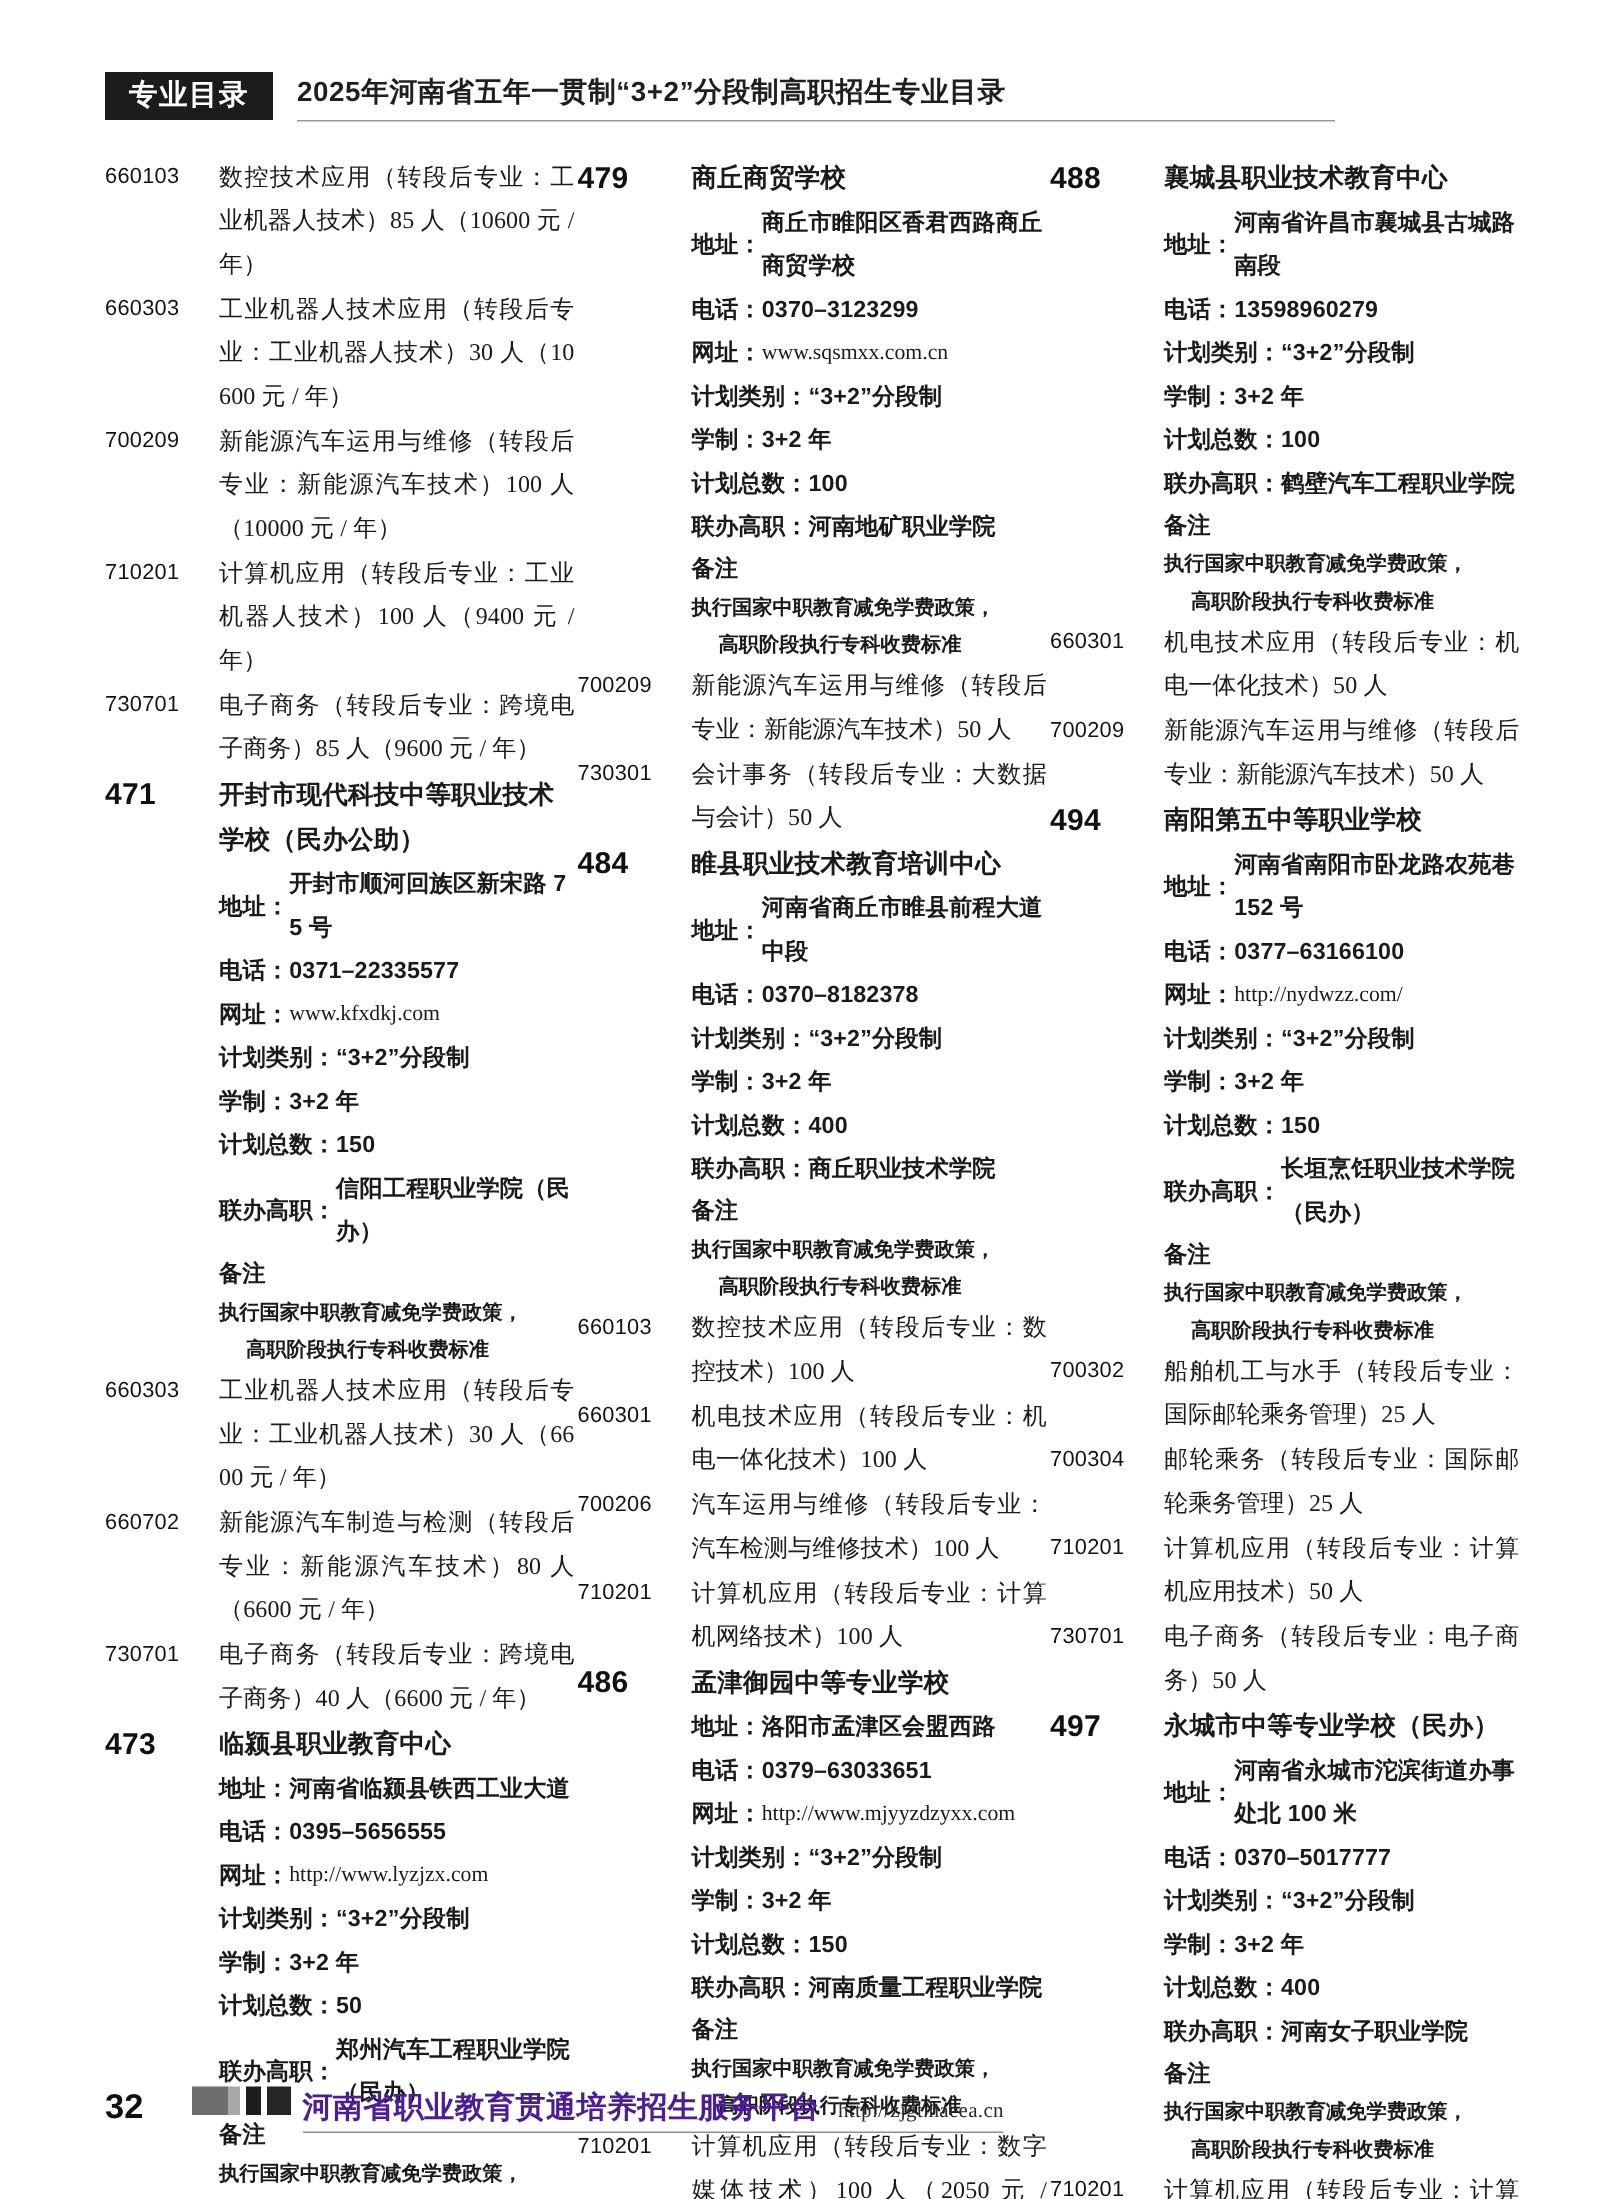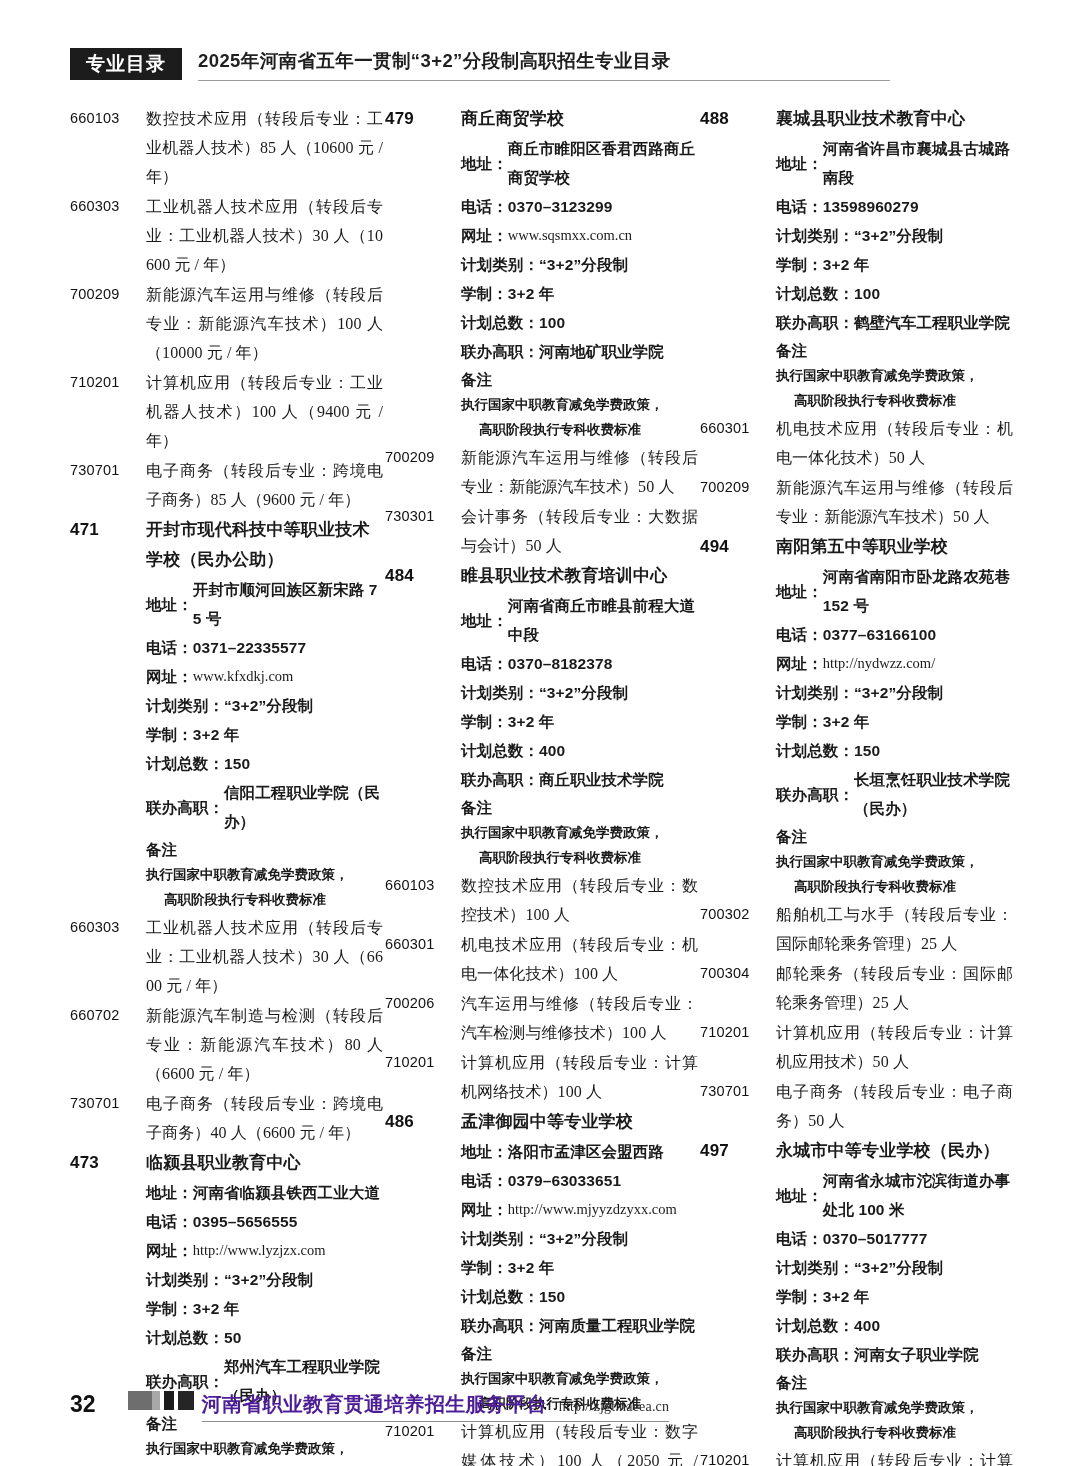--- a/index.html
+++ b/index.html
@@ -82,21 +82,21 @@
     color: #111;
     letter-spacing: 0.2px;
   }
   .row-body {
     flex: 1;
     min-width: 0;
   }
 
   
   .row-code.school-id {
-    font-size: 17px;
+    font-size: 20px;
     font-weight: bold;
     line-height: 30px;
   }
 
   
   .prog-text {
     font-family: "Liberation Serif", "DejaVu Serif", serif;
     font-size: 16px;
     line-height: 29px;
     text-align: justify;

